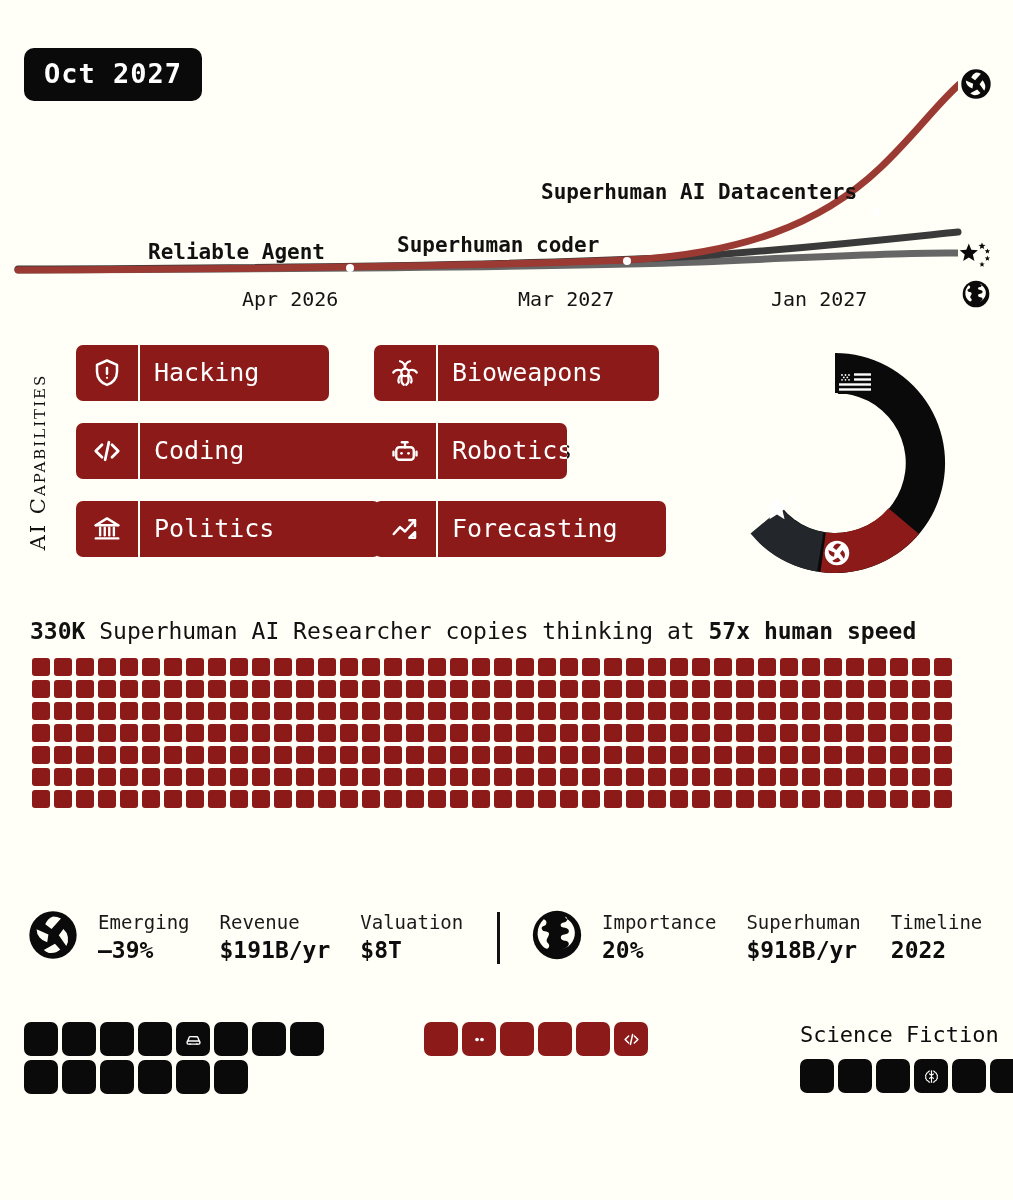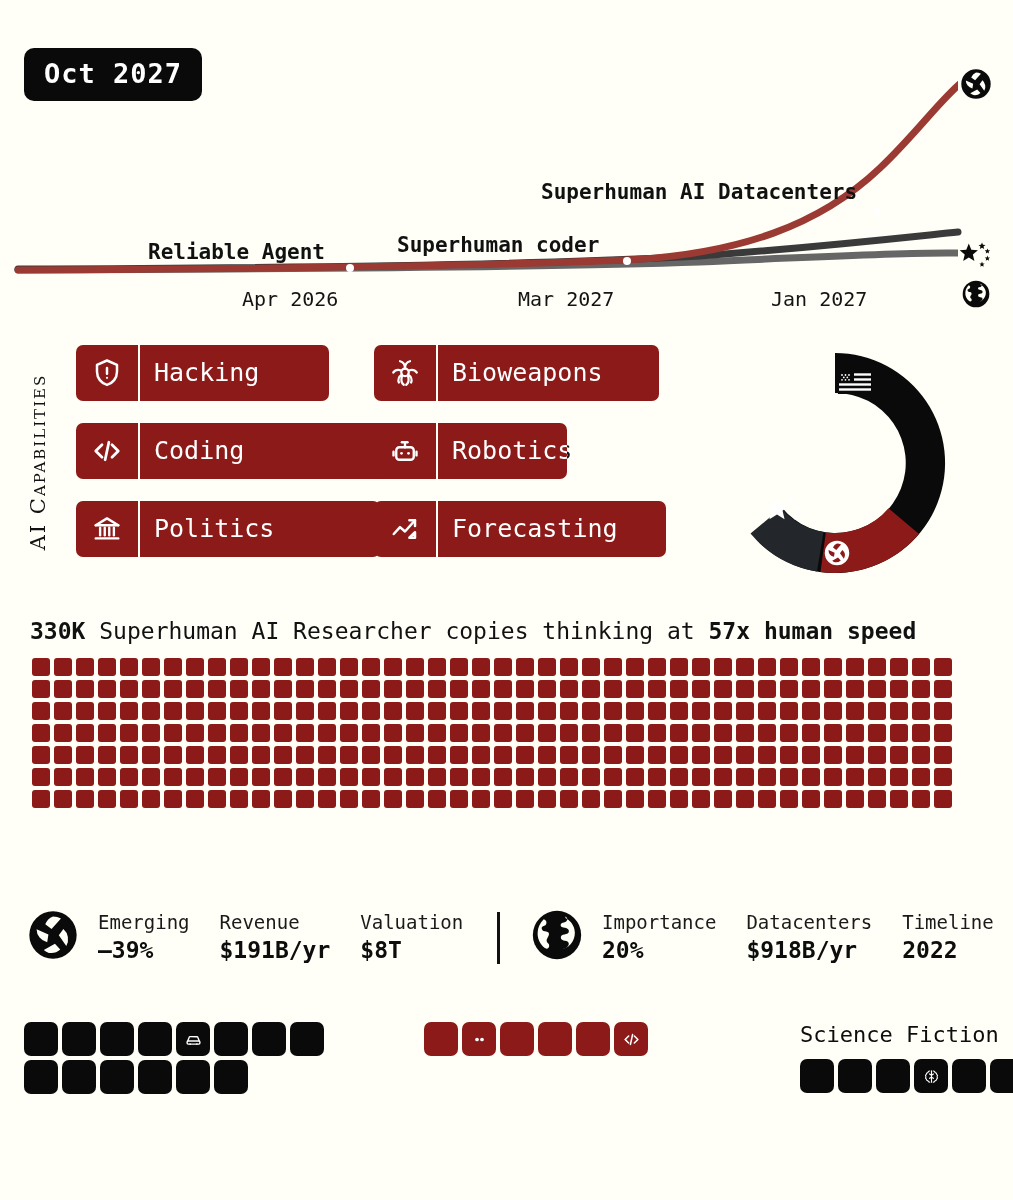--- a/index.html
+++ b/index.html
@@ -758,21 +758,21 @@
           <path d="M6.5 5.5c1 .3 1.4 1.2 1 2-.3.7-1.2.6-1.7 1.2-.4.5 0 1.3.6 1.6.7.3 1.6.1 2.1.7.4.6.1 1.5-.4 2.1-.6.7-.5 1.8.2 2.3.6.4.6 1.3.2 1.9-.4.5-1.2.4-1.7 0-1.9-1.5-3-4-2.8-6.4.1-2 .9-3.8 2.5-5.4z"></path>
           <path d="M15.5 4.3c.8.4 1 1.4.4 2-.5.6-1.5.4-2.1.9-.5.4-.3 1.2.2 1.5.8.4 1.9.2 2.6.9.5.5.4 1.4-.2 1.8-.8.5-1.8.2-2.5.8-.5.5-.4 1.4.2 1.8.7.5 1.7.3 2.4.8.5.4.5 1.2.1 1.7-.6.7-1.5 1-2.3 1.4 3.5-1 5.8-4.7 4.9-8.3-.5-2-1.9-3.7-3.7-4.6z"></path>
         </g>
       </svg>
     </div>
     <div class="stat-item">
       <div class="stat-label">Importance</div>
       <div class="stat-value">20%</div>
     </div>
     <div class="stat-item">
-      <div class="stat-label">Datacenters</div>
+      <div class="stat-label">Superhuman</div>
       <div class="stat-value">$918B/yr</div>
     </div>
     <div class="stat-item">
       <div class="stat-label">Timeline</div>
       <div class="stat-value">2022</div>
     </div>
   </div>
 </div>
 
 <div class="tech-section">

